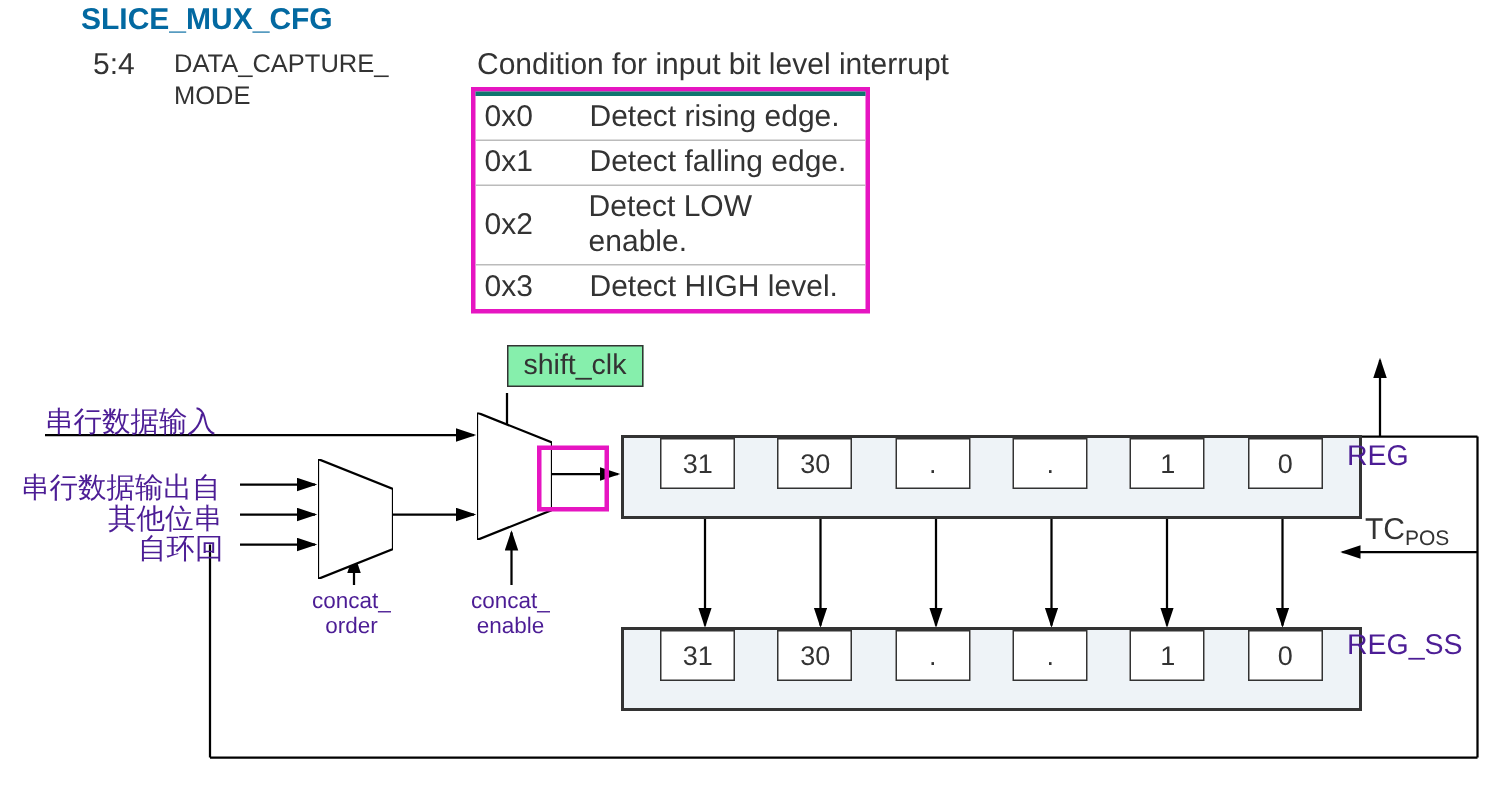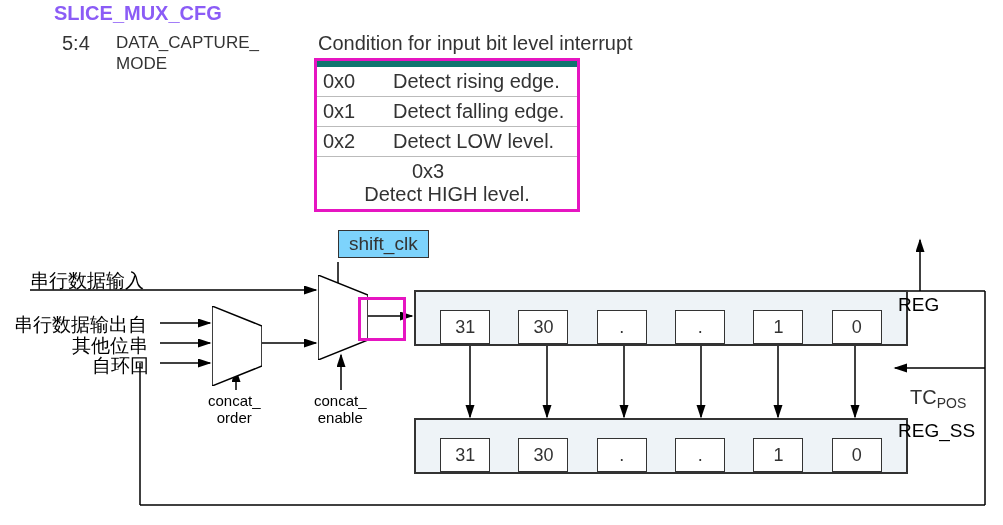--- a/index.html
+++ b/index.html
@@ -13,21 +13,21 @@
     color: #333;
     position: relative;
     overflow: hidden;
   }
   .title {
     position: absolute;
     left: 54px;
     top: 2px;
     font-weight: bold;
     font-size: 20px;
-    color: #8b5cf6;
+    color: #0369a1;
   }
   .bits {
     position: absolute;
     left: 62px;
     top: 32px;
     font-size: 20px;
     text-align: right;
   }
   .field {
     position: absolute;
@@ -49,80 +49,80 @@
     width: 260px;
     border: 3px solid #e615c1;
   }
   .optrow {
     display: flex;
     border-bottom: 1px solid #bbb;
     padding: 3px 6px;
     font-size: 20px;
     align-items: center;
   }
-  .optrow:first-child { border-top: 6px solid #0f766e; }
-  .optrow:last-child { border-bottom: none; flex-direction: column; }
+  .optrow:first-child { border-top: 3px solid #0f766e; }
+  .optrow:last-child { border-bottom: none; }
   .optk { width: 70px; }
 
   
   .diagram {
     position: absolute;
     left: 0;
     top: 220px;
     width: 1003px;
     height: 305px;
   }
-  .dlabel { position: absolute; font-size: 19px; color: #000000; }
+  .dlabel { position: absolute; font-size: 19px; color: #4c1d95; }
 
   
   .mux {
     position: absolute;
     width: 50px;
     height: 100px;
   }
   .mux svg { width: 100%; height: 100%; }
 
   
   .regblock {
     position: absolute;
     background: #eef3f7;
     border: 2px solid #333;
     display: flex;
-    align-items: flex-end;
+    align-items: flex-start;
     justify-content: space-around;
     padding: 0 10px;
   }
   .cell {
     border: 1px solid #333;
     background: #fff;
     width: 48px;
     height: 32px;
     display: flex;
     align-items: center;
     justify-content: center;
     font-size: 18px;
   }
 
   
   .clkbox {
     position: absolute;
     border: 1px solid #333;
-    background: #7dd3fc;
+    background: #86efac;
     padding: 2px 10px;
     font-size: 19px;
   }
 
   
   .pinkbox {
     position: absolute;
     border: 3px solid #e615c1;
   }
 
   
-  .tc { position: absolute; font-size: 20px; margin-top: 44px; }
+  .tc { position: absolute; font-size: 20px; }
   .tc sub { font-size: 14px; vertical-align: baseline; position: relative; top: 4px; }
 
   svg.wires {
     position: absolute;
     left: 0; top: 0;
     width: 1003px;
     height: 305px;
   }
 </style>
 </head>
@@ -140,21 +140,21 @@
   <div class="optrow">
     <span class="optk">0x0</span>
     <span>Detect rising edge.</span>
   </div>
   <div class="optrow">
     <span class="optk">0x1</span>
     <span>Detect falling edge.</span>
   </div>
   <div class="optrow">
     <span class="optk">0x2</span>
-    <span>Detect LOW level.</span>
+    <span>Detect LOW enable.</span>
   </div>
   <div class="optrow">
     <span class="optk">0x3</span>
     <span>Detect HIGH level.</span>
   </div>
 </div>
 
 <div class="diagram">
 
   <svg class="wires">

